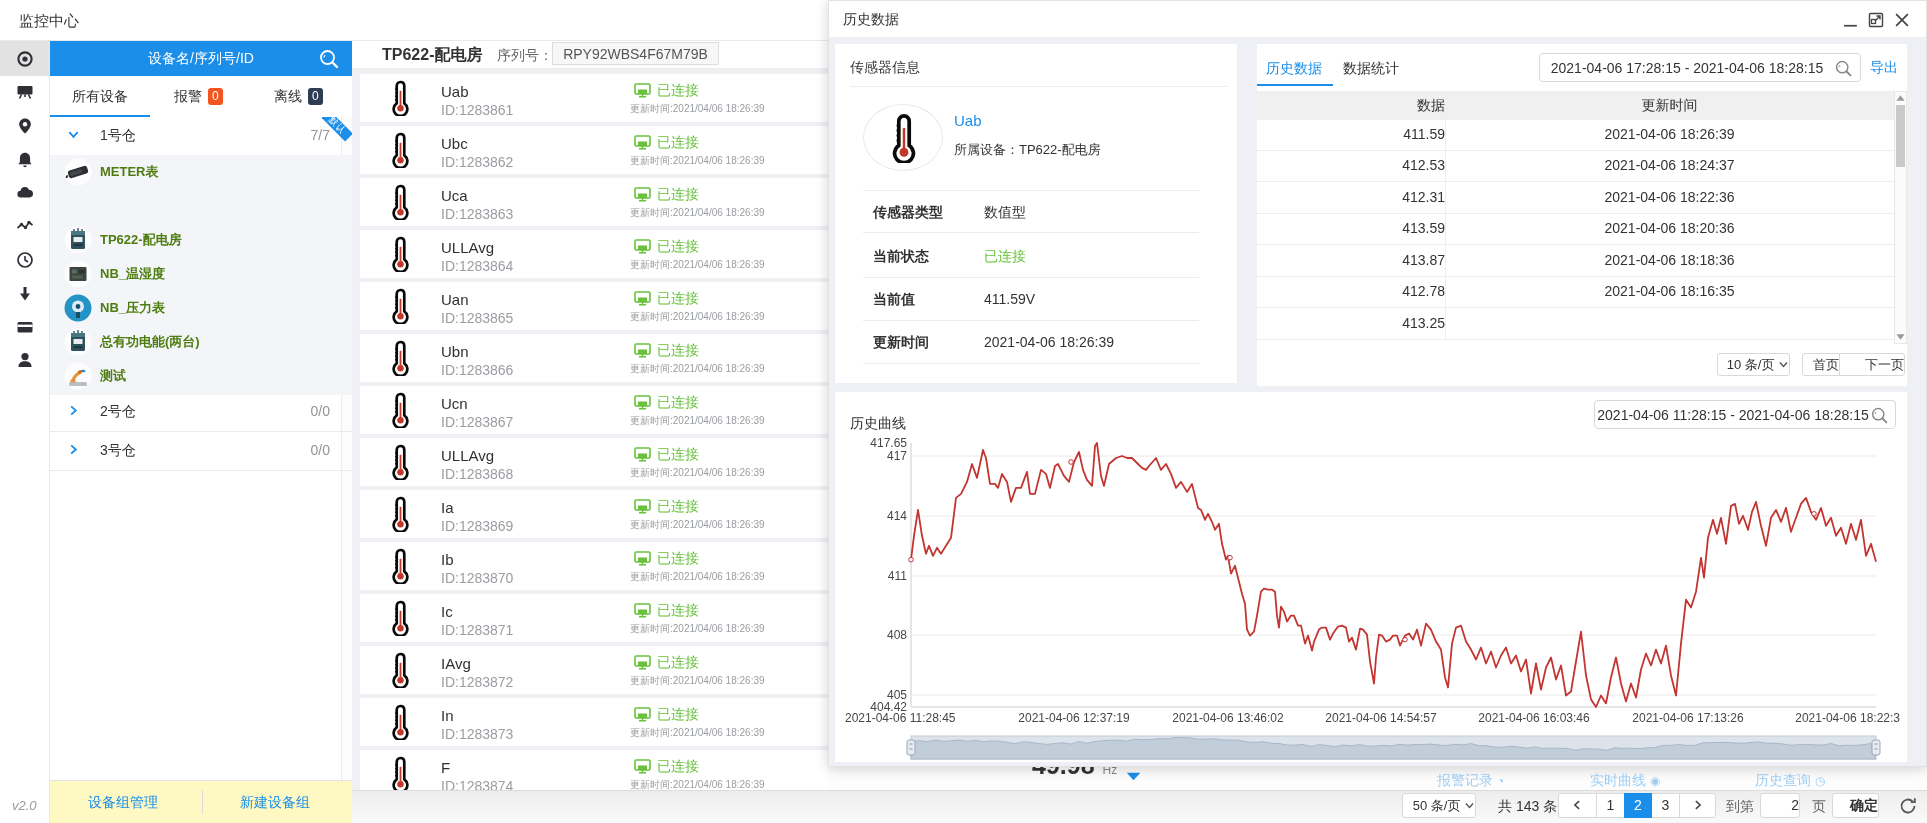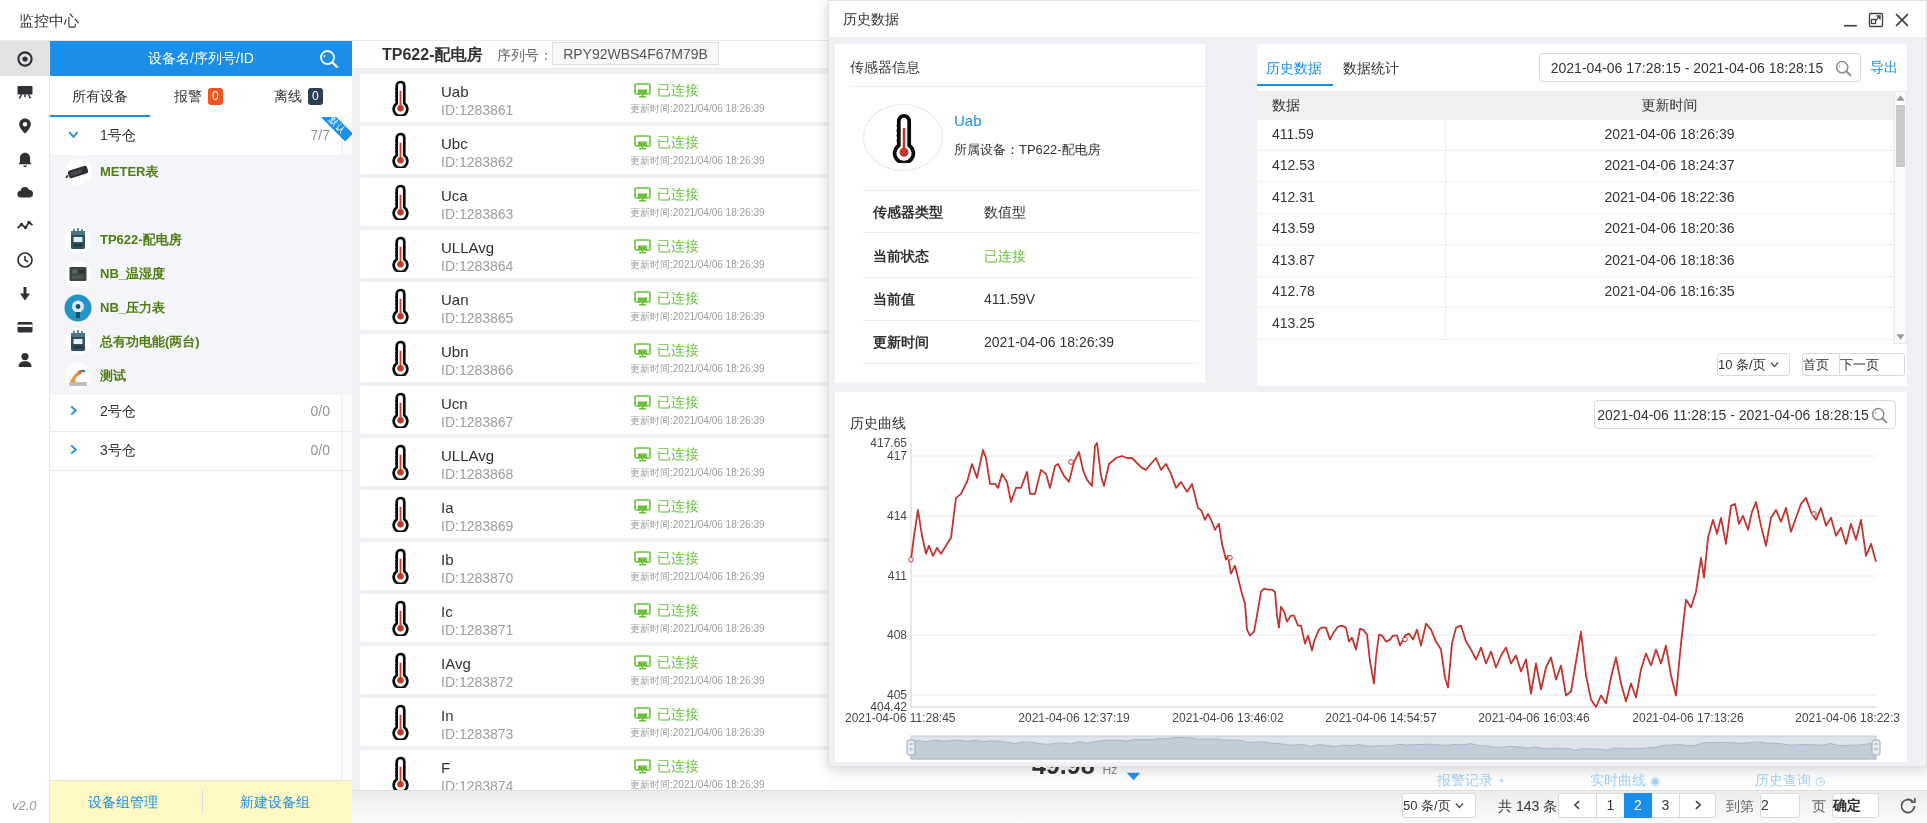--- a/index.html
+++ b/index.html
@@ -46,43 +46,43 @@
 .scard .id { position:absolute; left:81px; top:28px; font-size:14px; color:#9a9da1; }
 .scard .st { position:absolute; left:274px; top:8px; font-size:14px; color:#67c23a; }
 .scard .st svg { vertical-align:-3px; margin-right:6px; }
 .scard .up { position:absolute; left:270px; top:28px; font-size:10px; color:#9a9da1; }
 
 #ustrip { left:828px; top:760px; width:1099px; height:30px; background:#fdfdfd; overflow:hidden; }
 #freq { position:absolute; left:204px; top:-1px; font-size:25px; font-weight:bold; color:#333; }
 #freq .hz { font-size:12px; font-weight:normal; color:#888; margin-left:8px; }
 .fadelink { position:absolute; top:12px; font-size:14px; color:#1b8eea; opacity:0.42; }
 #fbar { left:352px; top:790px; width:1575px; height:33px; background:linear-gradient(#ededed,#fafafa); border-top:1px solid #dcdcdc; }
-.pbox { position:absolute; background:#fff; border:1px solid #d9d9d9; border-radius:3px; font-size:14px; color:#333; text-align:left; }
+.pbox { position:absolute; background:#fff; border:1px solid #d9d9d9; border-radius:3px; font-size:14px; color:#333; text-align:right; }
 
 #modal { left:828px; top:0; width:1099px; height:767px; background:#eef0f5; box-shadow:0 2px 12px rgba(0,0,0,0.18); border:1px solid #e2e2e2; }
 #mtitle { position:absolute; left:0; top:0; width:1097px; height:37px; background:#fff; border-bottom:1px solid #f0f0f0; }
 #mtitle .t { position:absolute; left:14px; top:10px; font-size:14px; color:#333; }
 .card { position:absolute; background:#fff; }
 
-#sinfo { left:6px; top:43px; width:370px; height:339px;padding-left:7px; }
+#sinfo { left:6px; top:43px; width:402px; height:339px;padding-left:7px; }
 #sinfo .hd { position:absolute; left:15px; top:15px; font-size:14px; color:#333; }
 #sinfo .hr { position:absolute; left:15px; top:42px; width:378px; height:1px; background:#ececec; }
 #sinfo .circ { position:absolute; left:28px; top:60px; width:80px; height:67px; border:1px solid #e9e9e9; border-radius:50%; background:#fff; }
 #sinfo .snm { position:absolute; left:119px; top:68px; font-size:15px; color:#1b8eea; }
 #sinfo .sdv { position:absolute; left:119px; top:97px; font-size:13px; color:#333; }
 
 #htab { left:428px; top:43px; width:650px; height:342px; }
 #htab .tab1 { position:absolute; left:9px; top:16px; font-size:14px; color:#1b8eea; }
 #htab .tab2 { position:absolute; left:86px; top:16px; font-size:14px; color:#333; }
 #htab .tabu { position:absolute; left:0px; top:40px; width:76px; height:2px; background:#1b8eea; }
 #htab .dbox { position:absolute; left:282px; top:9px; width:322px; height:29px; border:1px solid #d9d9d9; border-radius:4px; background:#fff; font-size:14px; color:#333; text-align:center; line-height:28px; padding-right:26px; }
 #htab .exp { position:absolute; left:613px; top:15px; font-size:14px; color:#1b8eea; }
 #hgrid { position:absolute; left:0; top:47px; width:637px; height:220px; font-size:14px; color:#333; }
 #hgrid .hh { position:absolute; left:0; top:0; width:637px; height:29px; background:#f0f0f0; font-weight:500; }
-#hgrid .c1 { position:absolute; left:15px; width:188px; text-align:left; }
+#hgrid .c1 { position:absolute; left:0; width:188px; text-align:right; }
 #hgrid .c2 { position:absolute; left:188px; width:449px; text-align:center; }
 .hrow { position:absolute; left:0; width:637px; height:31px; border-bottom:1px solid #ebeef5; }
 .hrow div { top:7px; }
 #vsb { position:absolute; left:637px; top:47px; width:13px; height:253px; background:#fbfbfb; border:1px solid #e8e8e8; }
 #vsb .thumb { position:absolute; left:1px; top:13px; width:9px; height:62px; background:#c9c9c9; }
 
 #hchart { left:6px; top:391px; width:1072px; height:370px; }
 #hchart .hd { position:absolute; left:15px; top:14px; font-size:14px; color:#333;margin-top:9px; }
 #hchart .dbox { position:absolute; left:759px; top:8px; width:302px; height:29px; border:1px solid #d9d9d9; border-radius:4px; background:#fff; font-size:14px; color:#333; text-align:center; line-height:28px; padding-right:24px; }
 .winbtn { position:absolute; top:11px; width:16px; height:16px; }

